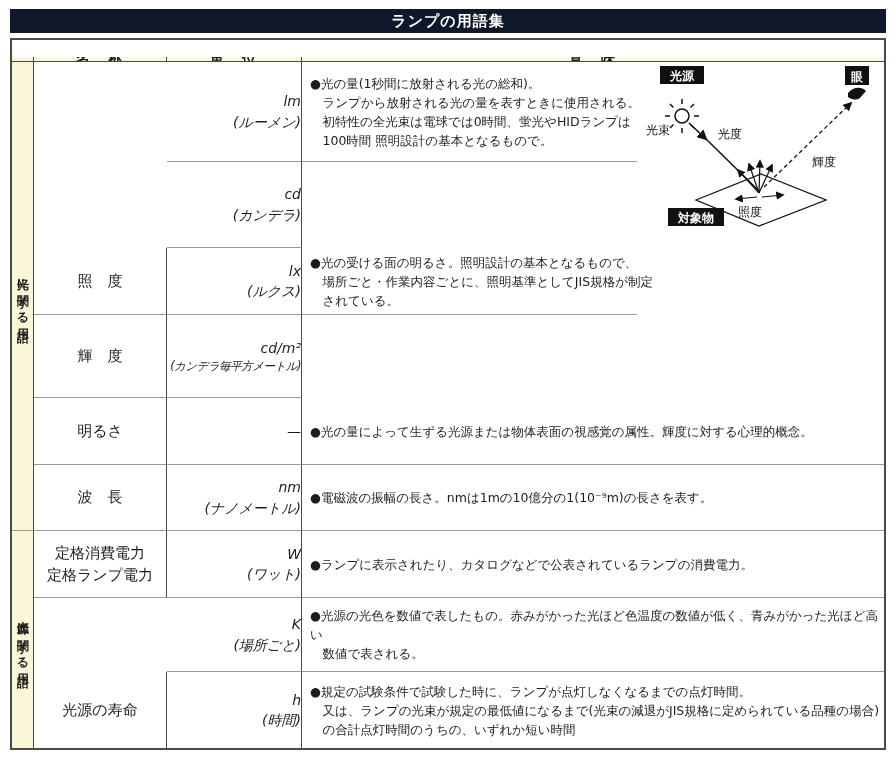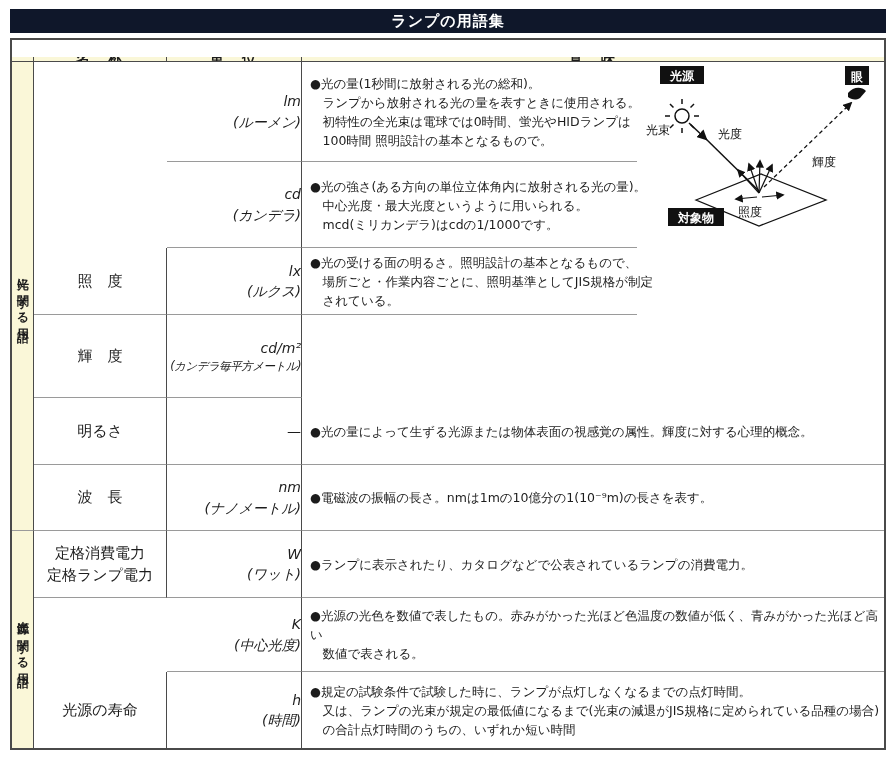--- a/index.html
+++ b/index.html
@@ -78,25 +78,20 @@
       <div class="mtext">●光の量(1秒間に放射される光の総和)。
 　ランプから放射される光の量を表すときに使用される。
 　初特性の全光束は電球では0時間、蛍光やHIDランプは
 　100時間 照明設計の基本となるもので。</div>
     </div>
 
     <div class="cell vline hline ucell" style="grid-area:3/3">
       <span>cd</span>
       <span class="unit-label">(カンデラ)</span>
     </div>
-    <div class="cell mcell cut" style="grid-area:3/4">
-      <div class="mtext">●光の強さ(ある方向の単位立体角内に放射される光の量)。
-　中心光度・最大光度というように用いられる。
-　mcd(ミリカンデラ)はcdの1/1000です。</div>
-    </div>
 
     <div class="cell vline hline ncell" style="grid-area:4/2">照　度</div>
     <div class="cell vline hline ucell" style="grid-area:4/3">
       <span>lx</span>
       <span class="unit-label">(ルクス)</span>
     </div>
     <div class="cell mcell cut" style="grid-area:4/4">
       <div class="mtext">●光の受ける面の明るさ。照明設計の基本となるもので、
 　場所ごと・作業内容ごとに、照明基準としてJIS規格が制定
 　されている。</div>
@@ -131,21 +126,21 @@
     <div class="cell vline hline ucell" style="grid-area:8/3">
       <span>W</span>
       <span class="unit-label">(ワット)</span>
     </div>
     <div class="cell hline mcell" style="grid-area:8/4">
       <div class="mtext">●ランプに表示されたり、カタログなどで公表されているランプの消費電力。</div>
     </div>
 
     <div class="cell vline hline ucell" style="grid-area:9/3">
       <span>K</span>
-      <span class="unit-label">(中心光度)</span>
+      <span class="unit-label">(場所ごと)</span>
     </div>
     <div class="cell hline mcell" style="grid-area:9/4">
       <div class="mtext">●光源の光色を数値で表したもの。赤みがかった光ほど色温度の数値が低く、青みがかった光ほど高い
 　数値で表される。</div>
     </div>
 
     <div class="cell vline ncell" style="grid-area:10/2">光源の寿命</div>
     <div class="cell vline ucell" style="grid-area:10/3">
       <span>h</span>
       <span class="unit-label">(時間)</span>

